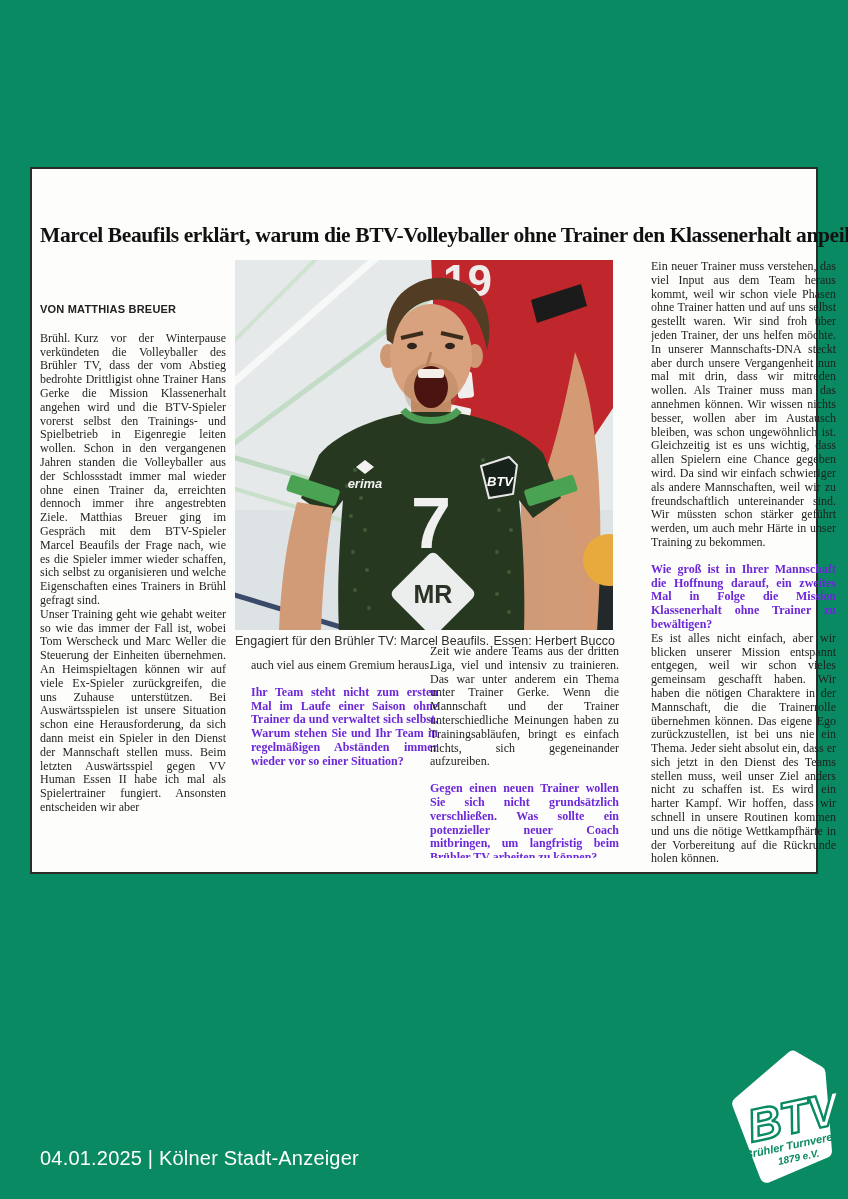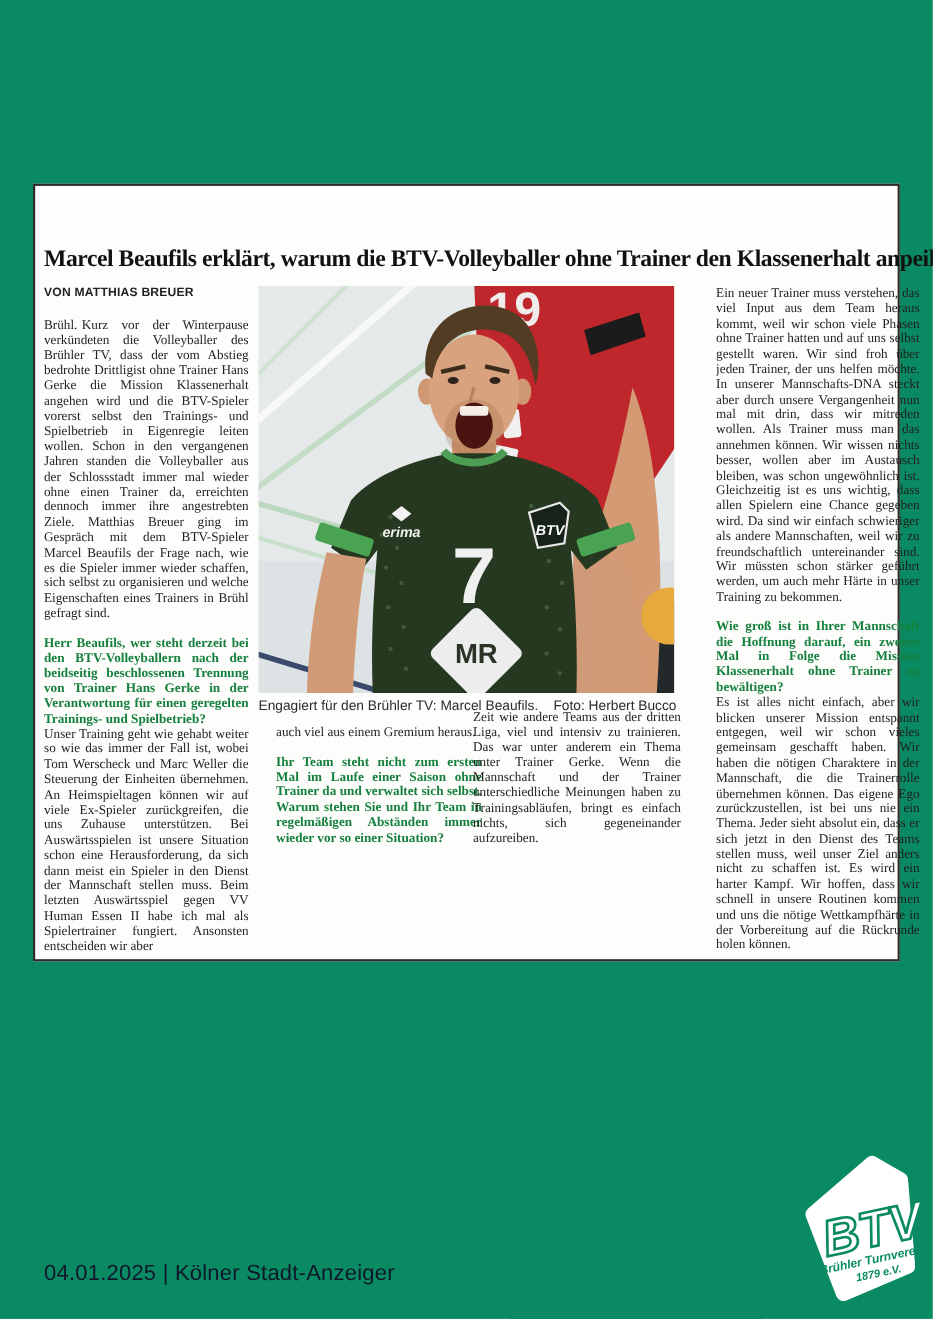--- a/index.html
+++ b/index.html
@@ -23,56 +23,55 @@
     font-family:"Liberation Serif",serif;font-weight:bold;
     font-size:21.5px;letter-spacing:-0.4px;color:#111;white-space:nowrap;
   }
   .col{
     position:absolute;overflow:hidden;
     font-family:"Liberation Serif",serif;font-size:12px;line-height:13.8px;
     color:#1e1e1e;text-align:justify;hyphens:auto;-webkit-hyphens:auto;
   }
   .col p{margin:0;}
   .col p.gap{margin-top:13px;}
-  .col .q{font-weight:bold;color:#15803d;}
+  .col .q{font-weight:bold;color:#6d28d9;}
   .lead{font-weight:normal;margin-right:4px;}
   .byline{
     font-family:"Liberation Sans",sans-serif;font-weight:bold;
-    font-size:11px;letter-spacing:0.2px;color:#222;margin-bottom:15px;
+    font-size:11px;letter-spacing:0.2px;color:#222;margin-bottom:15px;margin-top:43px;
   }
   #col1{left:8px;top:91px;width:186px;height:612px;}
   #col2{left:219px;top:490px;width:187px;height:213px;}
   #col3{left:398px;top:476px;width:189px;height:213px;}
   #col4{left:619px;top:91px;width:185px;height:612px;}
   .photo{
     position:absolute;left:203px;top:91px;width:378px;height:370px;
     background:#e4e8e9;overflow:hidden;
   }
   .caption-row{
     position:absolute;left:203px;top:465px;width:380px;
     display:flex;justify-content:space-between;
     font-size:12.5px;color:#2c2c2c;
   }
   .footer-line{
     position:absolute;left:40px;top:1147px;
-    font-size:20px;color:#0f172a;letter-spacing:0.2px;
+    font-size:20px;color:#ffffff;letter-spacing:0.2px;
   }
   .club-logo{position:absolute;right:2px;bottom:2px;width:124px;height:150px;}
 </style>
 </head>
 <body>
 
 <div class="card">
 
   <h2 class="subheadline" style="margin:0;">Marcel Beaufils erklärt, warum die BTV-Volleyballer ohne Trainer den Klassenerhalt anpeilen</h2>
 
   <div class="col" id="col1">
     <div class="byline">VON MATTHIAS BREUER</div>
     <p class="body"><span class="lead">Brühl.</span><span>Kurz vor der Winterpause verkündeten die Volleyballer des Brühler TV, dass der vom Abstieg bedrohte Drittligist ohne Trainer Hans Gerke die Mission Klassenerhalt angehen wird und die BTV-Spieler vorerst selbst den Trainings- und Spielbetrieb in Eigenregie leiten wollen. Schon in den vergangenen Jahren standen die Volleyballer aus der Schlossstadt immer mal wieder ohne einen Trainer da, erreichten dennoch immer ihre angestrebten Ziele. Matthias Breuer ging im Gespräch mit dem BTV-Spieler Marcel Beaufils der Frage nach, wie es die Spieler immer wieder schaffen, sich selbst zu organisieren und welche Eigenschaften eines Trainers in Brühl gefragt sind.</span></p>
-    <p class="q gap">Herr Beaufils, wer steht derzeit bei den BTV-Volleyballern nach der beidseitig beschlossenen Trennung von Trainer Hans Gerke in der Verantwortung für einen geregelten Trainings- und Spielbetrieb?</p>
     <p>Unser Training geht wie gehabt weiter so wie das immer der Fall ist, wobei Tom Werscheck und Marc Weller die Steuerung der Einheiten übernehmen. An Heimspieltagen können wir auf viele Ex-Spieler zurückgreifen, die uns Zuhause unterstützen. Bei Auswärtsspielen ist unsere Situation schon eine Herausforderung, da sich dann meist ein Spieler in den Dienst der Mannschaft stellen muss. Beim letzten Auswärtsspiel gegen VV Human Essen II habe ich mal als Spielertrainer fungiert. Ansonsten entscheiden wir aber</p>
   </div>
 
   <div class="photo">
     <svg width="378" height="370" viewBox="0 0 378 370" preserveAspectRatio="none">
 
       <rect x="0" y="0" width="378" height="370" fill="#e6e9ea"></rect>
       <rect x="0" y="250" width="378" height="120" fill="#dde2e4"></rect>
       <g>
         <path d="M -10,130 L 150,-10" stroke="#f7f9f9" stroke-width="7" fill="none"></path>
@@ -159,30 +158,31 @@
         <g>
           <rect x="-31" y="-31" width="62" height="62" rx="6" fill="#eceded" transform="translate(198 334) rotate(45)"></rect>
           <text x="198" y="343" text-anchor="middle" font-family="Liberation Sans,sans-serif" font-size="25" font-weight="bold" fill="#2a3326">MR</text>
         </g>
       </g>
     </svg>
   </div>
 
   <div class="caption-row">
     <span>Engagiert für den Brühler TV: Marcel Beaufils.</span>
-    <span>Foto: Herbert Bucco</span>
+    <span>Essen: Herbert Bucco</span>
   </div>
 
   <div class="col" id="col2">
     <p>auch viel aus einem Gremium heraus.</p>
     <p class="q gap">Ihr Team steht nicht zum ersten Mal im Laufe einer Saison ohne Trainer da und verwaltet sich selbst. Warum stehen Sie und Ihr Team in regelmäßigen Abständen immer wieder vor so einer Situation?</p>
   </div>
 
   <div class="col" id="col3">
     <p>Zeit wie andere Teams aus der dritten Liga, viel und intensiv zu trainieren. Das war unter anderem ein Thema unter Trainer Gerke. Wenn die Mannschaft und der Trainer unterschiedliche Meinungen haben zu Trainingsabläufen, bringt es einfach nichts, sich gegeneinander aufzureiben.</p>
+    <p class="q gap">Gegen einen neuen Trainer wollen Sie sich nicht grundsätzlich verschließen. Was sollte ein potenzieller neuer Coach mitbringen, um langfristig beim Brühler TV arbeiten zu können?</p>
   </div>
 
   <div class="col" id="col4">
     <p>Ein neuer Trainer muss verstehen, das viel Input aus dem Team heraus kommt, weil wir schon viele Phasen ohne Trainer hatten und auf uns selbst gestellt waren. Wir sind froh über jeden Trainer, der uns helfen möchte. In unserer Mannschafts-DNA steckt aber durch unsere Vergangenheit nun mal mit drin, dass wir mitreden wollen. Als Trainer muss man das annehmen können. Wir wissen nichts besser, wollen aber im Austausch bleiben, was schon ungewöhnlich ist. Gleichzeitig ist es uns wichtig, dass allen Spielern eine Chance gegeben wird. Da sind wir einfach schwieriger als andere Mannschaften, weil wir zu freundschaftlich untereinander sind. Wir müssten schon stärker geführt werden, um auch mehr Härte in unser Training zu bekommen.</p>
     <p class="q gap">Wie groß ist in Ihrer Mannschaft die Hoffnung darauf, ein zweites Mal in Folge die Mission Klassenerhalt ohne Trainer zu bewältigen?</p>
     <p>Es ist alles nicht einfach, aber wir blicken unserer Mission entspannt entgegen, weil wir schon vieles gemeinsam geschafft haben. Wir haben die nötigen Charaktere in der Mannschaft, die die Trainerrolle übernehmen können. Das eigene Ego zurückzustellen, ist bei uns nie ein Thema. Jeder sieht absolut ein, dass er sich jetzt in den Dienst des Teams stellen muss, weil unser Ziel anders nicht zu schaffen ist. Es wird ein harter Kampf. Wir hoffen, dass wir schnell in unsere Routinen kommen und uns die nötige Wettkampfhärte in der Vorbereitung auf die Rückrunde holen können.</p>
   </div>
 </div>
 
 <div class="footer-line">04.01.2025 | Kölner Stadt-Anzeiger</div>

